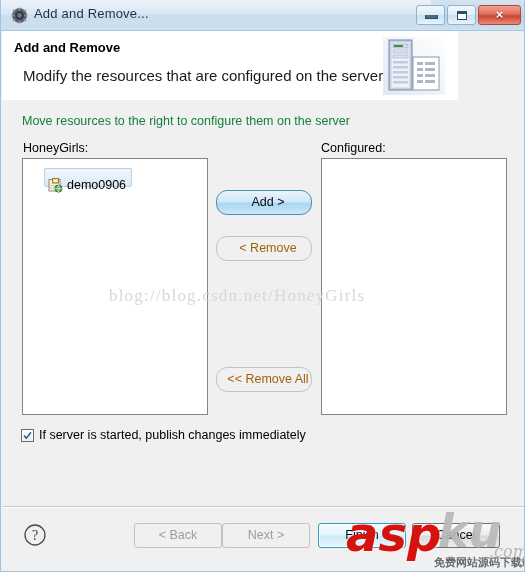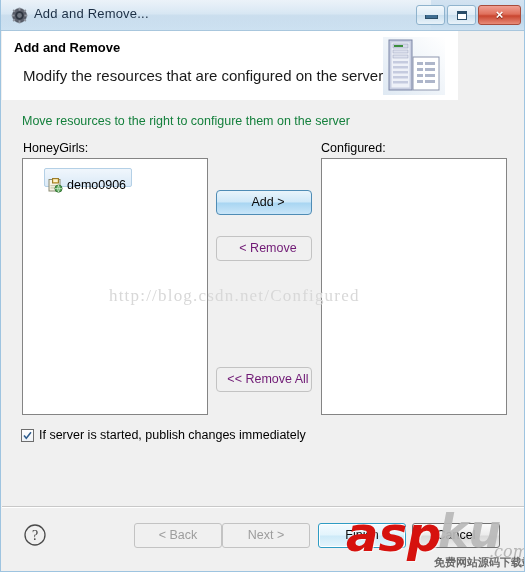--- a/index.html
+++ b/index.html
@@ -193,41 +193,41 @@
     white-space: nowrap;
   }
 
   
   .midbtn {
     position: absolute;
     left: 214px;
     width: 96px;
     height: 25px;
     box-sizing: border-box;
-    border-radius: 4px;
+    border-radius: 11px;
     font-size: 12.5px;
     text-align: center;
     line-height: 23px;
     white-space: nowrap;
     padding-left: 8px;
   }
   .midbtn.primary {
     border: 1px solid #4f8cb5;
     background: linear-gradient(to bottom, #e9f4fb 0%, #cfe8f8 48%, #a8d5f2 52%, #cae6f8 100%);
     color: #0a0a0a;
   }
   .midbtn.normal {
     border: 1px solid #707070;
     background: linear-gradient(to bottom, #fbfbfb 0%, #ececec 48%, #d9d9d9 52%, #ededed 100%);
     color: #0a0a0a;
   }
   .midbtn.disabled {
     border: 1px solid #c3c3c3;
     background: #f0f0f0;
-    color: #701a75;
+    color: #a16207;
   }
   .btn-add        { top: 90px; }
   .btn-remove     { top: 136px; }
   .btn-addall     { top: 220px; }
   .btn-removeall  { top: 267px; }
 
   
   .checkrow {
     position: absolute;
     left: 19px; top: 328px;
@@ -485,21 +485,21 @@
       <circle cx="12" cy="12" r="10" fill="none" stroke="#4a4a4a" stroke-width="1.3"></circle>
       <text x="12" y="17" text-anchor="middle" font-family="Liberation Serif, serif" font-size="14" fill="#3c3c3c">?</text>
     </svg>
   </div>
 
   <div class="footbtn disabled btn-next">Next &gt;</div>
   <div class="footbtn disabled btn-back">&lt; Back</div>
   <div class="footbtn default btn-finish">Finish</div>
   <div class="footbtn normal btn-cancel">Cancel</div>
 
-  <div class="wm-url">http://blog.csdn.net/Configured</div>
+  <div class="wm-url">blog://blog.csdn.net/HoneyGirls</div>
 
   <div class="wm-logo">
     <span class="wm-asp">asp</span>
     <span class="wm-ku">ku</span>
     <span class="wm-com">.com</span>
     <span class="wm-cn">免费网站源码下载站</span>
   </div>
 
 </div>
 

